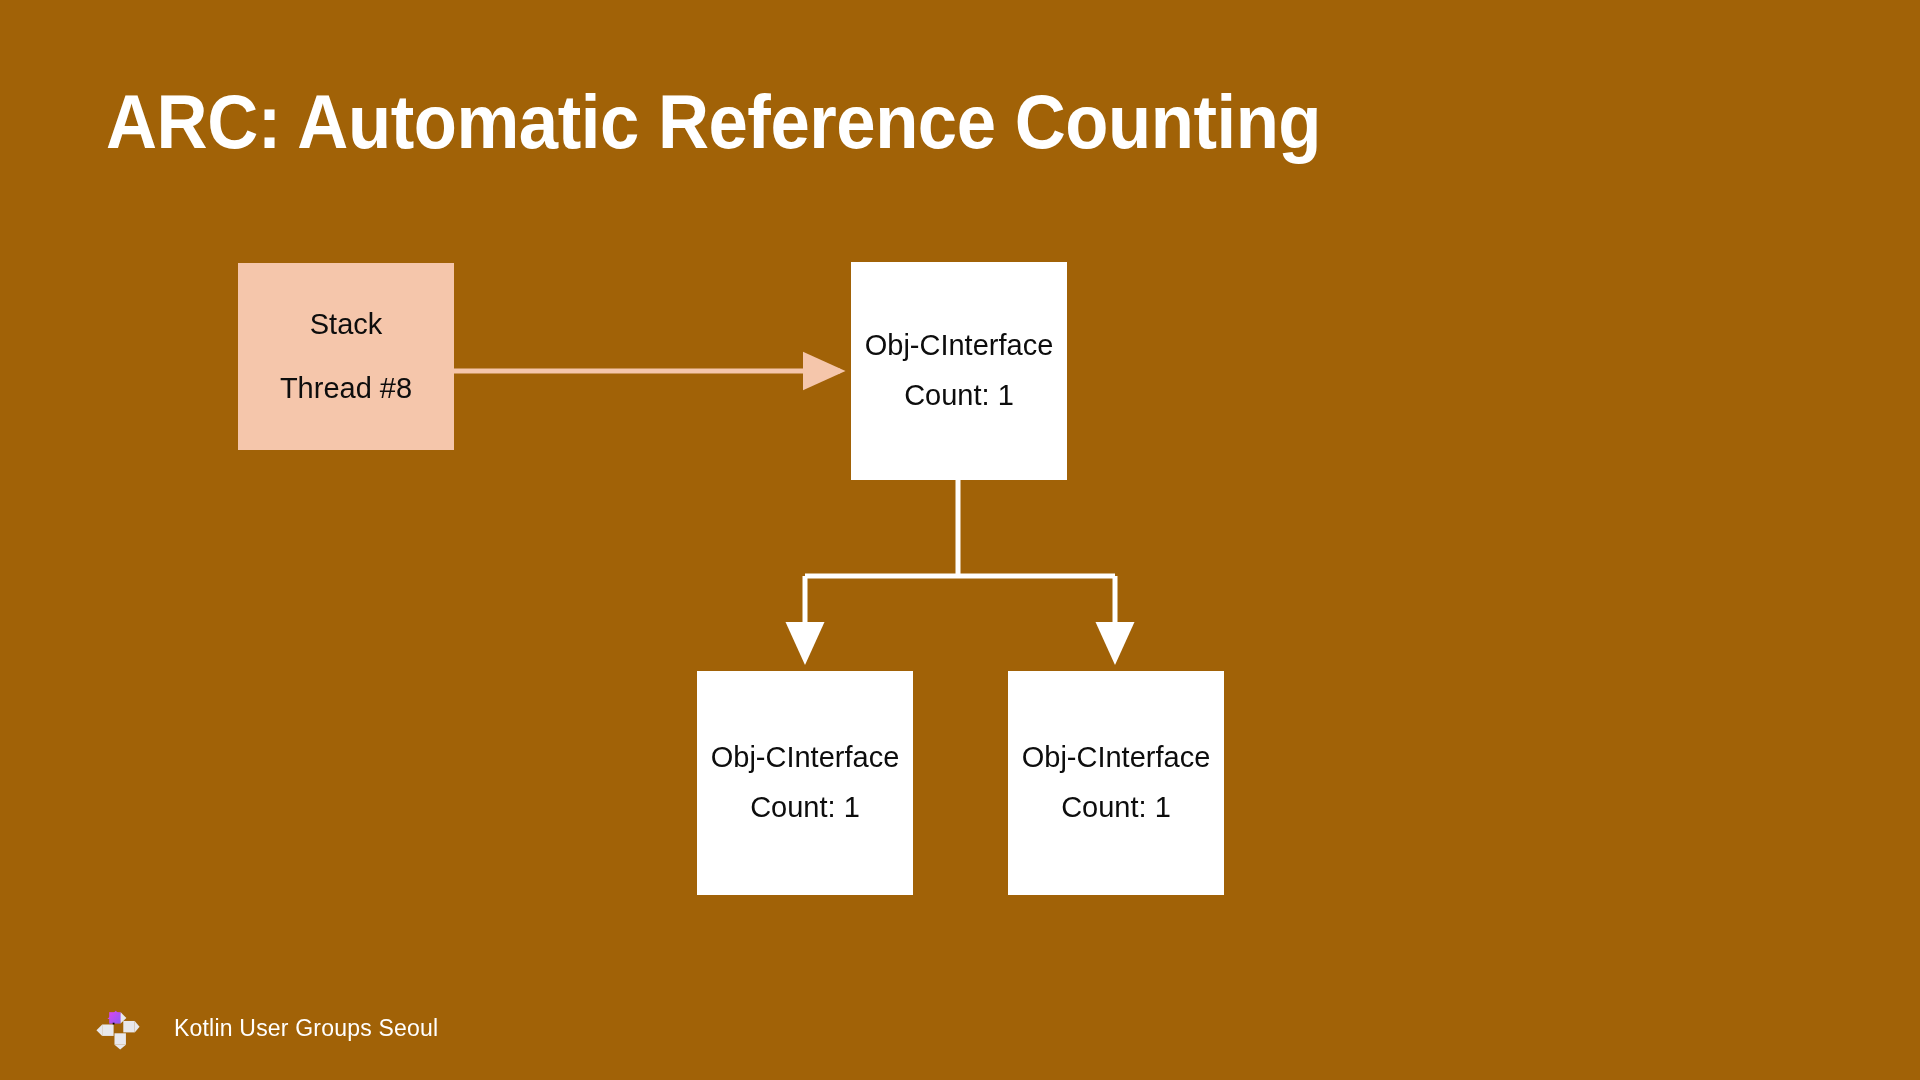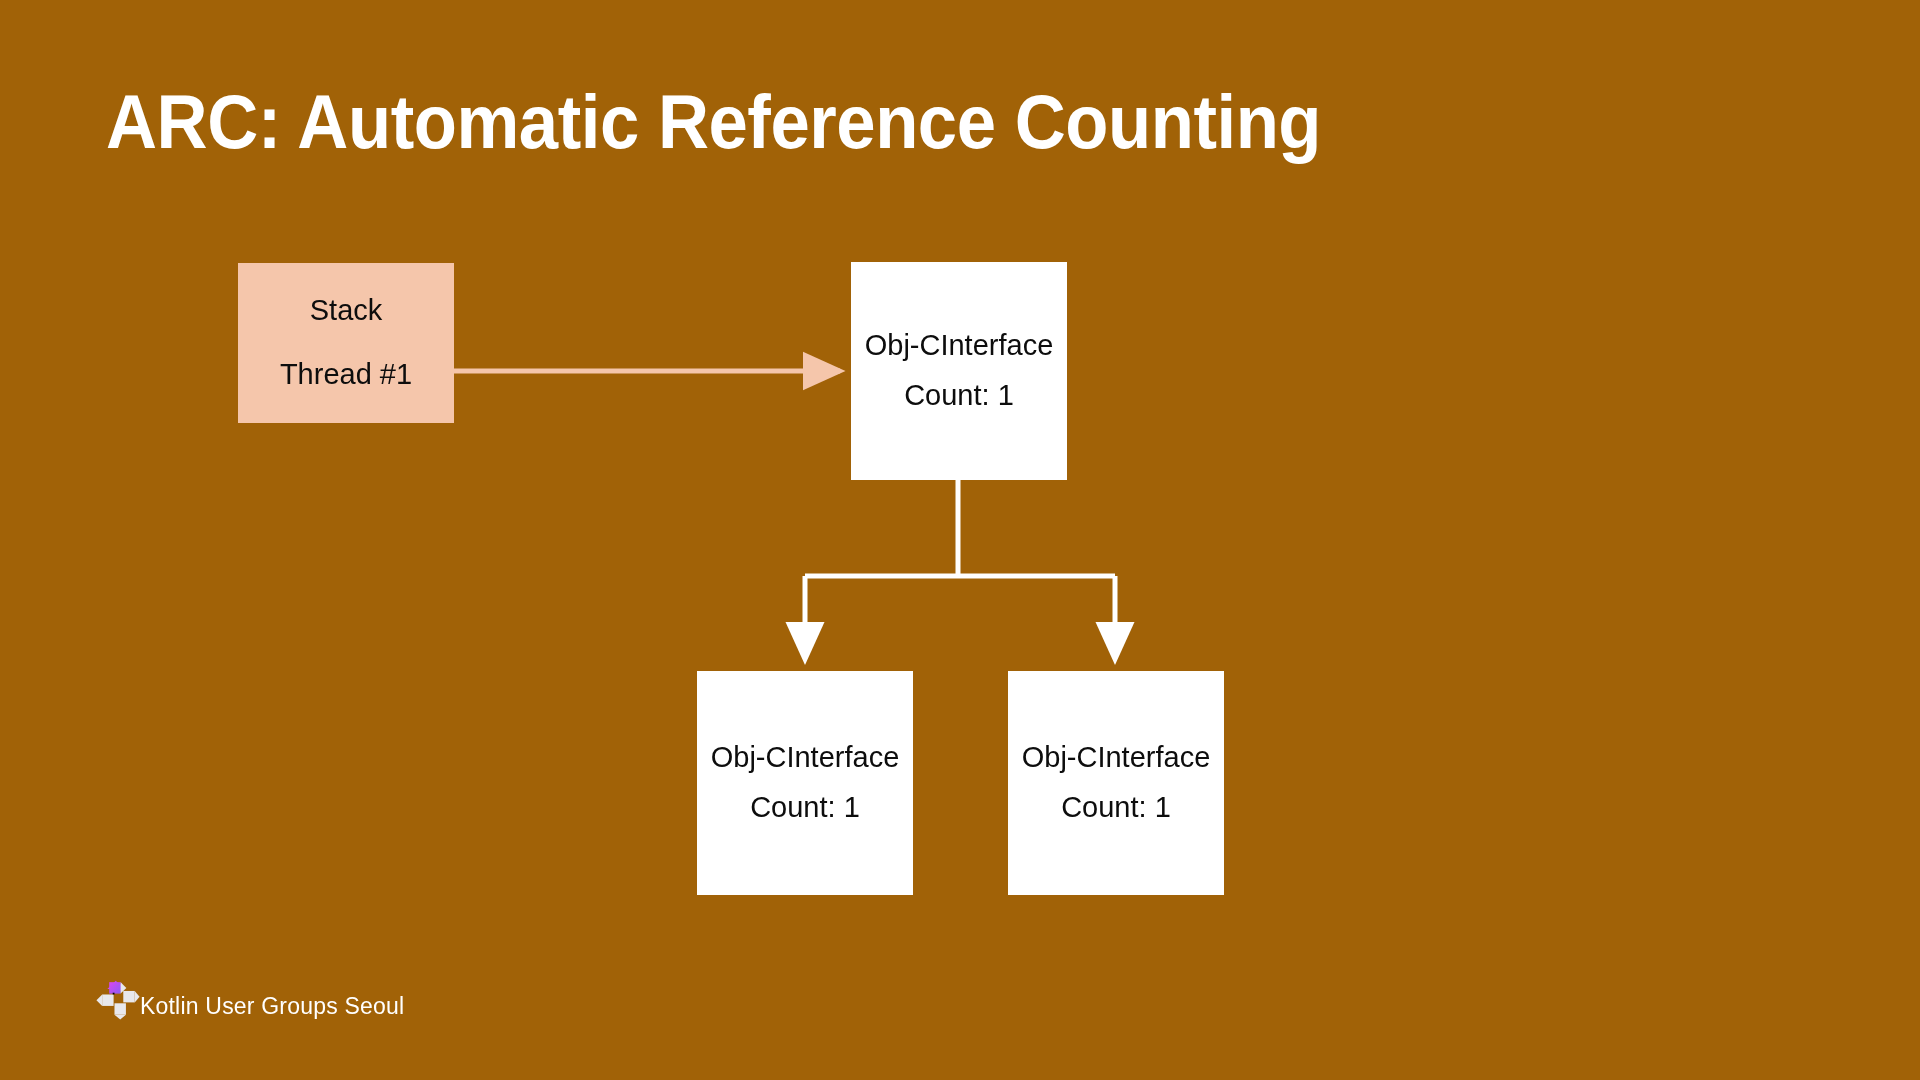--- a/index.html
+++ b/index.html
@@ -66,21 +66,21 @@
     justify-content:center;
     text-align:center;
     color:#0d0d0d;
     line-height:1.16;
   }
 
   .node-stack {
     left:238px;
     top:263px;
     width:216px;
-    height:160px;
+    height:187px;
     background:#f5c6ab;
     font-size:29px;
   }
 
   .node-stack .line-gap { height:30px; }
 
   .node-obj {
     background:#ffffff;
     font-size:29px;
   }
@@ -114,24 +114,24 @@
 
   .node-count {
     margin-top:16px;
     text-align:center;
   }
 
   
   .footer {
     position:absolute;
     left:96px;
-    bottom:60px;
+    bottom:30px;
     display:flex;
-    align-items:flex-end;
-    gap:0;
+    align-items:center;
+    gap:34px;
   }
 
   .footer-logo {
     width:44px;
     height:44px;
     display:block;
   }
 
   .footer-text {
     color:#ffffff;
@@ -165,21 +165,21 @@
       <path d="M805,576 L1115,576" stroke="#ffffff" stroke-width="5" fill="none"></path>
 
       <line x1="805" y1="576" x2="805" y2="658" stroke="#ffffff" stroke-width="5" marker-end="url(#arrow-white)"></line>
 
       <line x1="1115" y1="576" x2="1115" y2="658" stroke="#ffffff" stroke-width="5" marker-end="url(#arrow-white)"></line>
     </svg>
 
     <div class="node node-stack">
       <div>Stack</div>
       <div class="line-gap"></div>
-      <div>Thread #1</div>
+      <div>Thread #8</div>
     </div>
 
     <div class="node node-obj node-root">
       <div class="node-title-lines">
         <span>Obj-C</span>
         <span>Interface</span>
       </div>
       <div class="node-count">Count: 1</div>
     </div>
 

